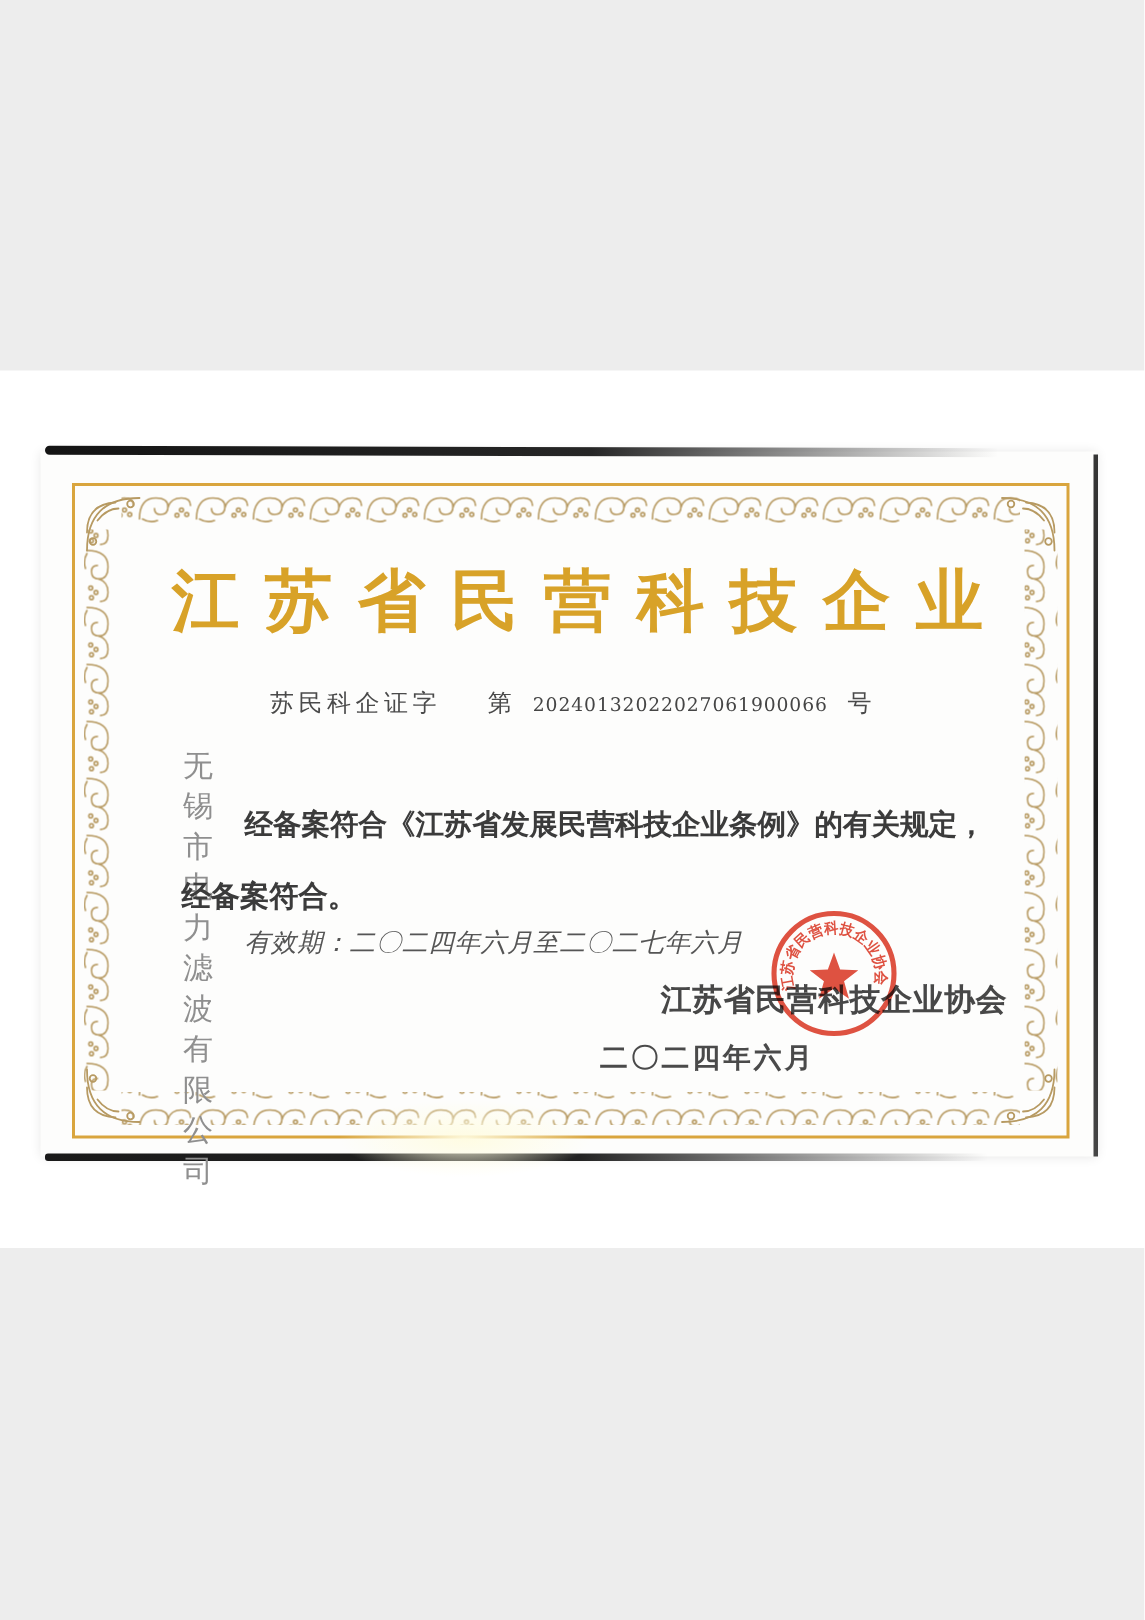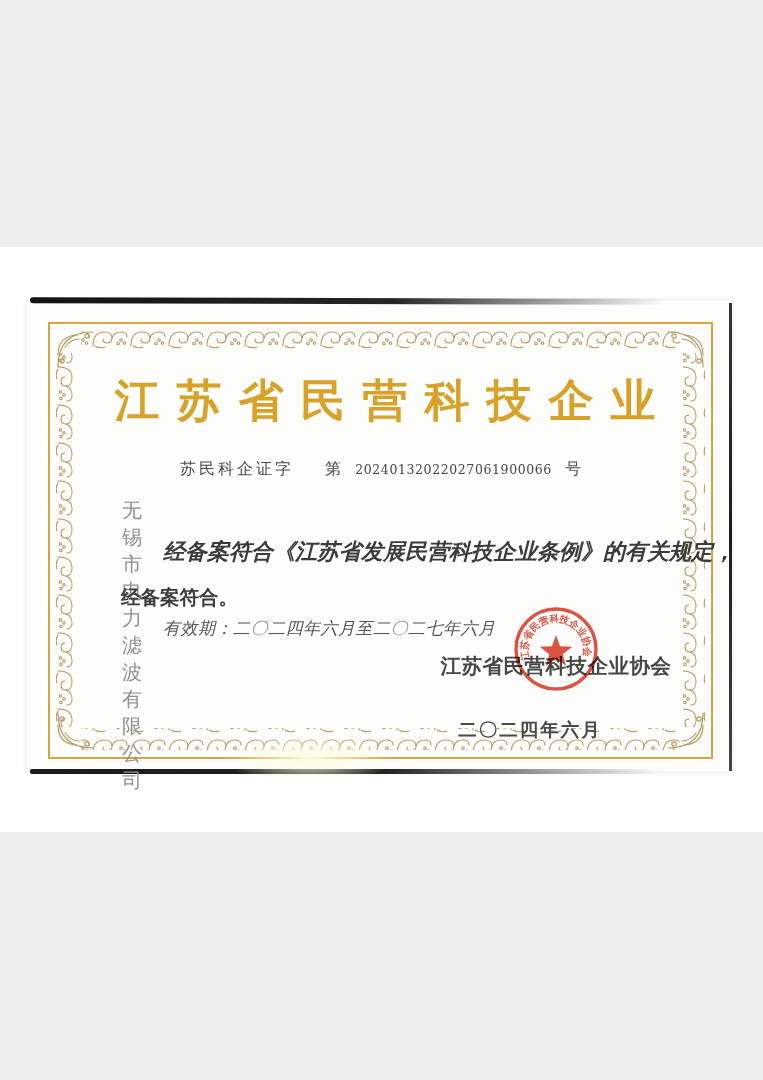--- a/index.html
+++ b/index.html
@@ -54,25 +54,25 @@
     font-size:16px;white-space:nowrap;
   }
   .certno-label{letter-spacing:3px;}
   .certno-di{margin-left:26px;}
   .certno-number{font-size:12.5px;letter-spacing:0.6px;color:#454545;margin-left:9px;}
   .certno-hao{margin-left:8px;}
   .company{
     left:122px;top:497px;font-size:20px;color:#8f8f8f;letter-spacing:1px;
     font-family:Liberation Serif, serif;
   }
-  .body-l1{left:163px;top:537px;font-size:22px;font-weight:700;color:#3b3b3b;white-space:nowrap;font-style:italic;}
+  .body-l1{left:163px;top:537px;font-size:19px;font-weight:700;color:#3b3b3b;white-space:nowrap;}
   .body-l2{left:121px;top:584px;font-size:19.5px;font-weight:700;color:#3b3b3b;white-space:nowrap;}
   .validity{left:163px;top:617px;font-size:17px;color:#555555;font-style:italic;letter-spacing:0.5px;white-space:nowrap;font-family:Liberation Mono, monospace;}
   .issuer{left:416px;top:652px;width:280px;text-align:center;font-size:20.5px;font-weight:600;color:#474747;letter-spacing:0.5px;white-space:nowrap;}
-  .issue-date{left:400px;top:717px;width:260px;text-align:center;font-size:18.5px;font-weight:600;color:#4a4a4a;letter-spacing:2px;white-space:nowrap;}
+  .issue-date{left:400px;top:692px;width:260px;text-align:left;font-size:18.5px;font-weight:600;color:#4a4a4a;letter-spacing:2px;white-space:nowrap;}
   .seal{left:512px;top:605px;width:88px;height:88px;mix-blend-mode:multiply;opacity:0.88;}
 </style>
 </head>
 <body>
 
 <div class="abs band band-top"></div>
 <div class="abs band band-bottom"></div>
 
 <div class="abs">
   <div class="abs paper"></div>

